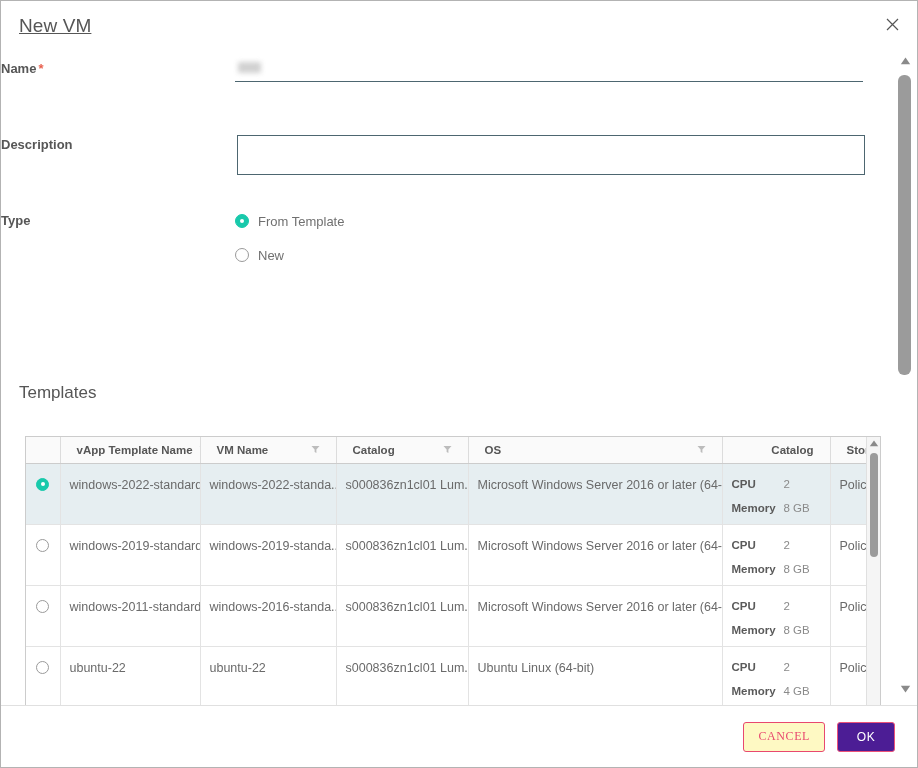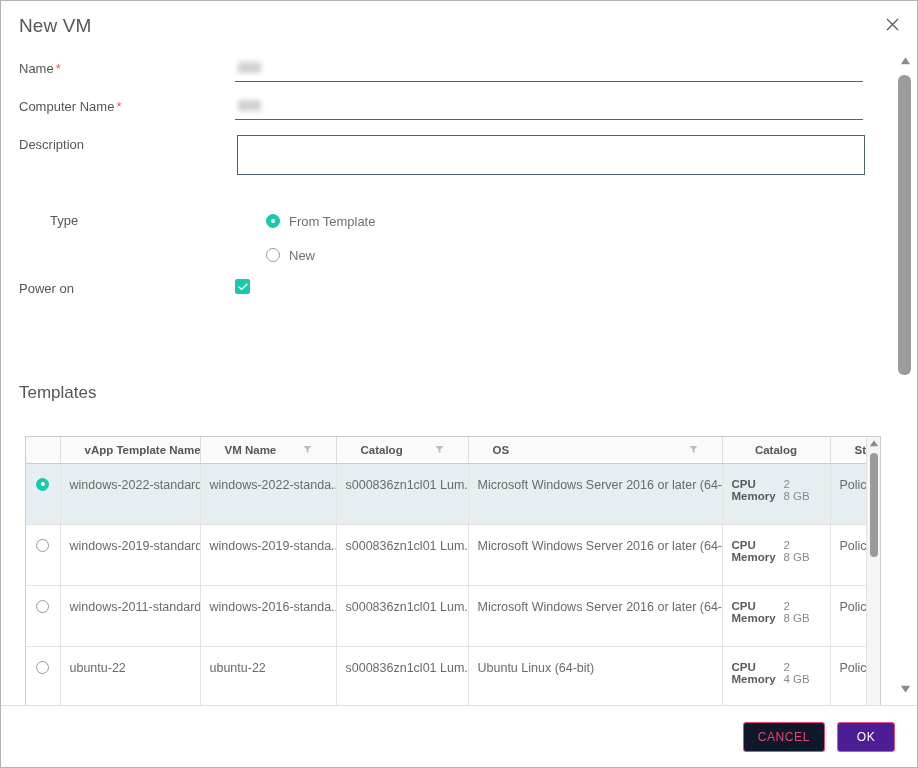--- a/index.html
+++ b/index.html
@@ -26,20 +26,21 @@
     height: 46px;
     flex: 0 0 46px;
   }
   .dlg-title {
     position: absolute;
     left: 18px; top: 14px;
     font-size: 19px;
     font-weight: 400;
     color: #565656;
     letter-spacing: .1px;
+    text-decoration: underline;
   }
   .close-btn {
     position: absolute;
     right: 12px; top: 10px;
     width: 26px; height: 26px;
     cursor: pointer;
     display: flex; align-items: center; justify-content: center;
     background: none; border: none; padding: 0;
   }
   .close-btn svg { display: block; }
@@ -58,24 +59,23 @@
   }
 
   
   .form-row {
     position: absolute;
     left: 0; width: 880px;
     display: flex;
   }
   .form-label {
     width: 234px;
-    padding-left: 18px;
     font-size: 13px;
     color: #565656;
-    font-weight: 400;
+    font-weight: 700;
     padding-top: 2px;
   }
   .req { color: #e8604e; font-size: 13px; margin-left: 2px; }
 
   .field-col { flex: 1 1 auto; padding-right: 16px; }
   .redacted {
     position: relative;
     width: 628px;
     height: 23px;
     border-bottom: 1px solid #4d6670;
@@ -183,22 +183,22 @@
     width: 842px;
     font-size: 12px;
   }
   table.grid th {
     background: #fafafa;
     border-bottom: 1px solid #cccccc;
     height: 26px;
     font-weight: 600;
     font-size: 11.5px;
     color: #565656;
-    text-align: center;
-    padding: 0 24px;
+    text-align: right;
+    padding: 0 16px;
     vertical-align: middle;
     position: relative;
     white-space: nowrap;
     overflow: hidden;
   }
   table.grid th.sep { border-left: 1px solid #dcdcdc; }
   .th-inner { display: flex; align-items: center; justify-content: space-between; }
   .funnel { flex: 0 0 auto; margin-left: 6px; opacity: .55; }
 
   table.grid td {
@@ -237,21 +237,21 @@
     left: 50%; top: 50%;
     width: 4px; height: 4px;
     margin: -2px 0 0 -2px;
     border-radius: 50%;
     background: #ffffff;
   }
 
   .compute-grid {
     display: grid;
     grid-template-columns: 52px auto;
-    row-gap: 0;
+    row-gap: 12px;
     font-size: 11.5px;
   }
   .compute-grid .k { font-weight: 600; color: #5a5a5a; }
   .compute-grid .v { color: #8a8a8a; }
 
   
   .vsb {
     position: absolute;
     right: 0; top: 0;
     width: 14px; height: 302px;
@@ -305,23 +305,24 @@
     height: 30px;
     min-width: 64px;
     font-family: "Liberation Sans", sans-serif;
     font-size: 12px;
     letter-spacing: .6px;
     border-radius: 3px;
     cursor: pointer;
     padding: 0 14px;
   }
   .btn-outline {
-    background: #0f172a;
+    background: #fef9c3;
     border: 1px solid #e8486f;
     color: #e8486f;
+    font-family: Liberation Serif, serif;
   }
   .btn-solid {
     background: #4c1d95;
     border: 1px solid #ec5279;
     color: #ffffff;
     min-width: 58px;
   }
 </style>
 </head>
 <body>
@@ -342,60 +343,42 @@
 
       <div class="form-row" style="top:12px;">
         <div class="form-label">
           <span>Name</span><span class="req">*</span>
         </div>
         <div class="field-col">
           <div class="redacted"></div>
         </div>
       </div>
 
-      <div class="form-row" style="top:50px;">
-        <div class="form-label">
-          <span>Computer Name</span><span class="req">*</span>
-        </div>
-        <div class="field-col">
-          <div class="redacted"></div>
-        </div>
-      </div>
 
       <div class="form-row" style="top:88px;gap:17px;">
         <div class="form-label">Description</div>
         <div class="field-col">
           <textarea class="area-input" placeholder="" style=""></textarea>
         </div>
       </div>
 
-      <div class="form-row" style="top:164px;margin-left:31px;">
+      <div class="form-row" style="top:164px;">
         <div class="form-label">Type</div>
         <div class="field-col">
           <div class="radio-line">
             <span class="rd on"></span>
             <span class="rd-label">From Template</span>
           </div>
           <div class="radio-line">
             <span class="rd"></span>
             <span class="rd-label">New</span>
           </div>
         </div>
       </div>
 
-      <div class="form-row" style="top:232px;">
-        <div class="form-label">Power on</div>
-        <div class="field-col">
-          <div class="cb">
-            <svg width="10" height="8" viewBox="0 0 10 8">
-              <path d="M1 4 L3.6 6.4 L9 1.2" stroke="#ffffff" stroke-width="1.3" fill="none" stroke-linecap="round" stroke-linejoin="round"></path>
-            </svg>
-          </div>
-        </div>
-      </div>
 
       <div class="section-title" style="top:336px;">Templates</div>
 
       <div class="grid-wrap">
         <div class="grid-scroller">
           <table class="grid">
             <colgroup>
               <col style="width:34px">
               <col style="width:140px">
               <col style="width:136px">

